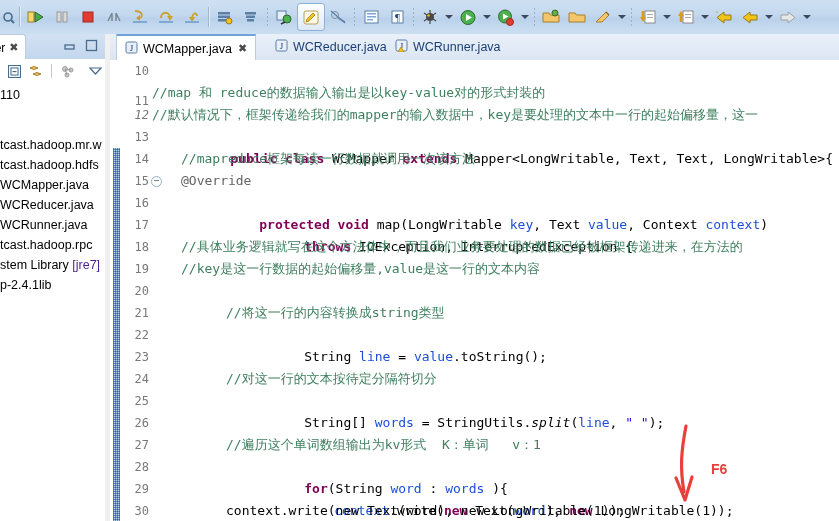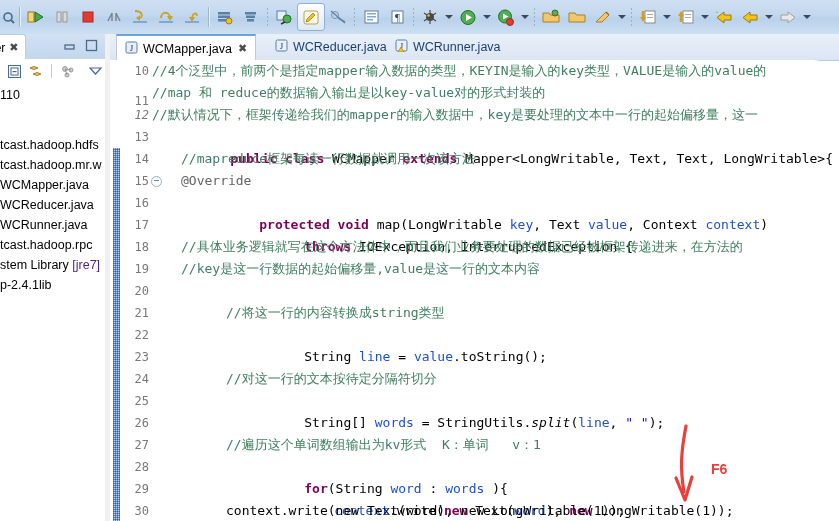--- a/index.html
+++ b/index.html
@@ -97,21 +97,20 @@
     background:#ffffff;border-top:2px solid #6fa3d8;
     border-left:1px solid #b9cde2;border-right:1px solid #b9cde2;
     height:25px;
   }
   .ed-tab.inactive{color:#1b3f73;}
   .ed-tab-close{font-size:11px;color:#4a4a4a;margin-left:1px;}
 
   .ed-body{
     position:absolute;left:0;top:26px;width:729px;height:461px;
     background:#ffffff;
-    border-radius:26px;
   }
   
   .ed-ruler{
     position:absolute;left:0;top:0;width:10px;height:461px;background:#ffffff;
   }
   .ed-changebar{
     position:absolute;left:3px;width:7px;
     background-image:
       repeating-linear-gradient(0deg,#7da7d9 0 1px,#ffffff 1px 2px),
       repeating-linear-gradient(90deg,#7da7d9 0 1px,#ffffff 1px 2px);
@@ -415,22 +414,22 @@
       <div class="lpt-ico" style="margin-left:6px;">
         <svg width="15" height="12" viewBox="0 0 15 12">
           <polygon points="2,3 13,3 7.5,9" fill="none" stroke="#4a6b8a" stroke-width="1.2"></polygon>
         </svg>
       </div>
     </div>
 
     <div class="lp-tree">
       <div class="tree-row" style="padding-left:0;"><span>110</span></div>
       <div class="tree-row" style="height:30px;"><span></span></div>
+      <div class="tree-row"><span>tcast.hadoop.mr.w</span></div>
       <div class="tree-row"><span>tcast.hadoop.hdfs</span></div>
-      <div class="tree-row"><span>tcast.hadoop.mr.w</span></div>
       <div class="tree-row"><span>WCMapper.java</span></div>
       <div class="tree-row"><span>WCReducer.java</span></div>
       <div class="tree-row"><span>WCRunner.java</span></div>
       <div class="tree-row"><span>tcast.hadoop.rpc</span></div>
       <div class="tree-row">
         <span>stem Library</span>
         <span class="jre">[jre7]</span>
       </div>
       <div class="tree-row"><span>p-2.4.1lib</span></div>
     </div>
@@ -503,21 +502,20 @@
         <div class="gnum" style="top:418px;">29</div>
         <div class="gnum" style="top:440px;">30</div>
 
         <div class="fold" style="top:110px;">
             <i></i>
           </div>
       </div>
 
       <div class="ed-code">
 
-        <div class="cline cm" style="top:0px;"><span>//4个泛型中，前两个是指定mapper输入数据的类型，KEYIN是输入的key类型，VALUE是输入的value的</span></div>
 
         <div class="cline cm" style="top:22px;"><span>//map 和 reduce的数据输入输出是以key-value对的形式封装的</span></div>
 
         <div class="cline cm" style="top:44px;"><span>//默认情况下，框架传递给我们的mapper的输入数据中，key是要处理的文本中一行的起始偏移量，这一</span></div>
 
         <div class="cline" style="top:66px;">
           <span class="kw">public</span><span> </span><span class="kw">class</span><span> WCMapper </span><span class="kw">extends</span><span> Mapper&lt;LongWritable, Text, Text, LongWritable&gt;{</span>
         </div>
 
         <div class="cline cm" style="top:88px;padding-left:29px;"><span>//mapreduce框架每读一行数据就调用一次该方法</span></div>

